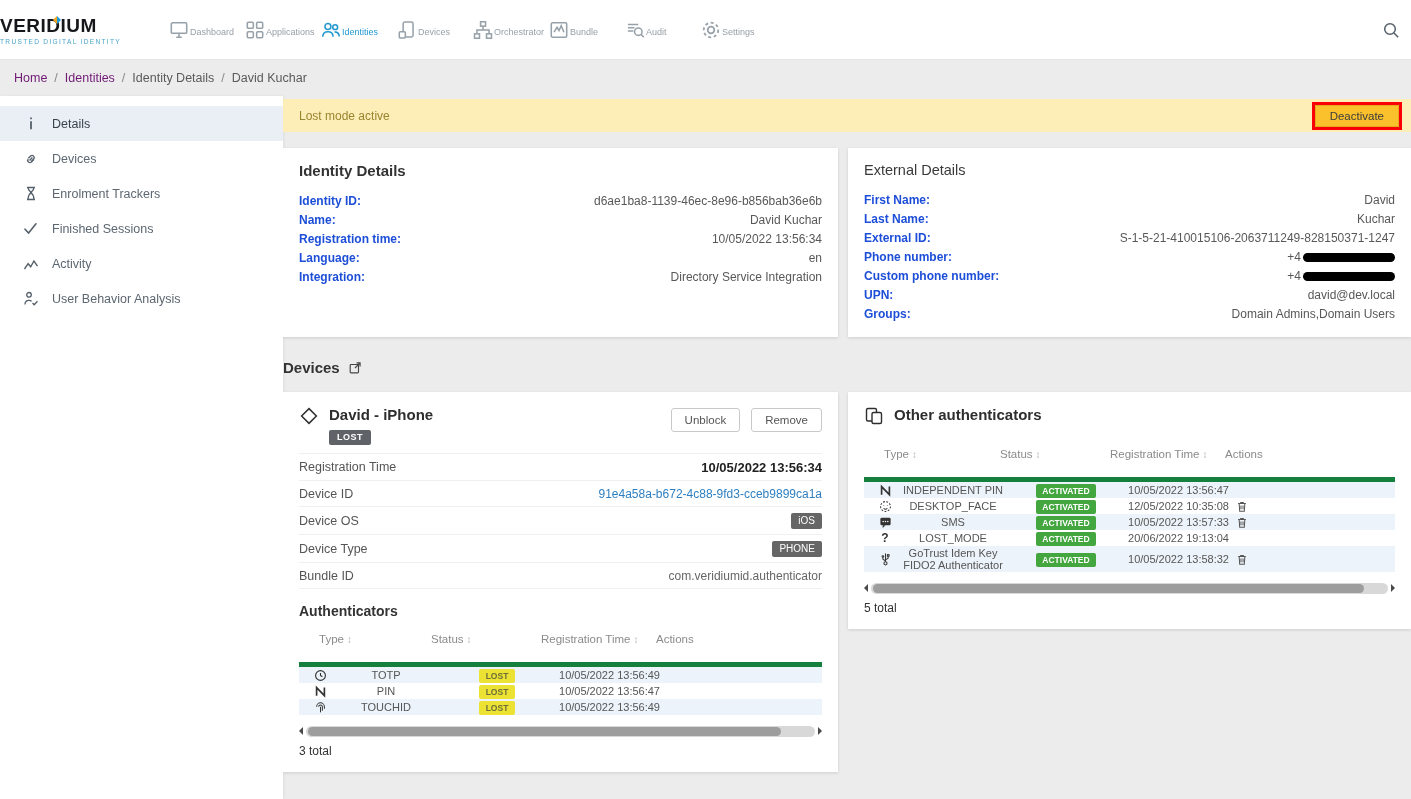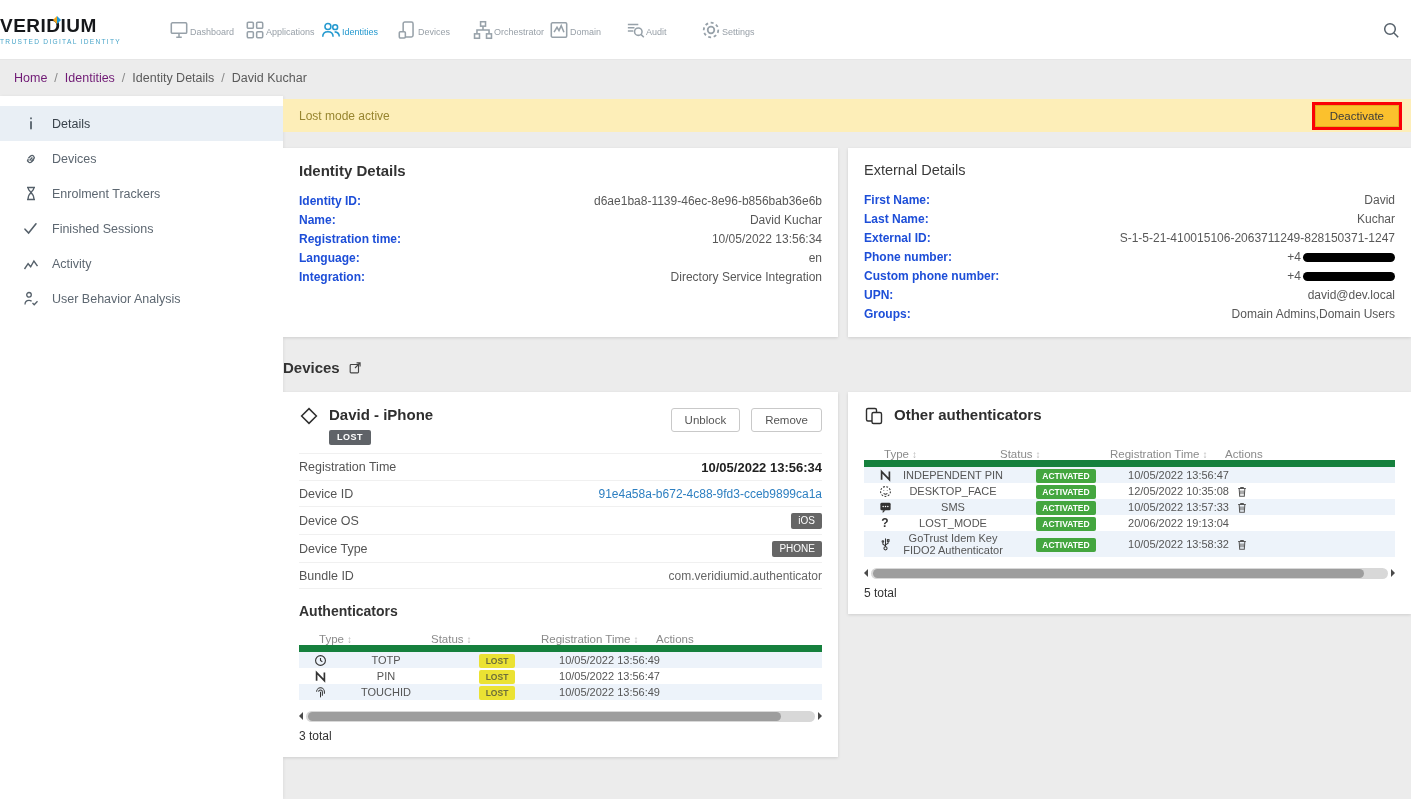--- a/index.html
+++ b/index.html
@@ -61,21 +61,21 @@
   .drow { display:flex; justify-content:space-between; align-items:center; padding:5.5px 0; border-bottom:1px solid #f0f0f0; min-height:26px; }
   .drow.first { border-top:1px solid #f0f0f0; }
   .drow-label { font-size:12.5px; color:#555; }
   .drow-value { font-size:12px; color:#666; }
   .drow-value.bold { font-weight:bold; color:#1f1f1f; font-size:13px; }
   .drow-value.link { color:#2d7fc1; cursor:pointer; }
   .badge-dark { background:#666; color:#fff; font-size:10px; padding:2px 7px 3px; border-radius:2px; }
   .auth-title { font-size:14px; font-weight:bold; color:#333; margin:14px 0 8px; }
 
   
-  .atable-head { display:grid; align-items:center; font-size:11.5px; color:#8b8b8b; padding:6px 0 0; border-bottom:7px solid #15803d; }
+  .atable-head { display:grid; align-items:center; font-size:11.5px; color:#8b8b8b; padding:6px 0 17px; border-bottom:5px solid #15803d; }
   .cols-left { grid-template-columns:20px 112px 110px 115px 1fr; }
   .cols-right { grid-template-columns:20px 116px 110px 115px 1fr; }
   .sort { color:#b5b5b5; font-size:10px; margin-left:3px; }
   .atable-row { display:grid; align-items:center; min-height:16px; font-size:11px; color:#555; padding:1px 11px;text-align:center; }
   .atable-body .atable-row:nth-child(odd) { background:#edf3fa; }
   .type-icon { width:20px; display:flex; justify-content:center; flex:none; }
   .badge-lost { background:#ebe233; color:#6d6d3a; font-size:8.5px; font-weight:bold; padding:2px 7px; border-radius:2px; }
   .badge-act { background:#44a63f; color:#fff; font-size:8.5px; font-weight:bold; padding:2px 6px; border-radius:2px; }
   .qmark { font-size:12px; font-weight:bold; color:#333; }
   .trash-btn { background:none; border:none; cursor:pointer; padding:0; display:flex; }
@@ -143,21 +143,21 @@
             <rect x="13.2" y="13.5" width="4.5" height="4"></rect>
             <path d="M10 6.5v3.5M10 10H4.5v3.5M10 10h5.5v3.5"></path>
           </svg></span>
       <span class="nav-label">Orchestrator</span>
     </div>
     <div class="nav-item">
       <span><svg width="22" height="22" viewBox="0 0 20 20" fill="none" stroke="#97a1a9" stroke-width="1.4">
             <rect x="3" y="3.5" width="14" height="13" rx="1"></rect>
             <path d="M5.5 12l2.7-4.5 1.8 3 2-4.5 2.5 6"></path>
           </svg></span>
-      <span class="nav-label">Domain</span>
+      <span class="nav-label">Bundle</span>
     </div>
     <div class="nav-item">
       <span><svg width="22" height="22" viewBox="0 0 20 20" fill="none" stroke="#97a1a9" stroke-width="1.4">
             <path d="M3.5 5h9.5M3.5 8h6M3.5 11h5"></path>
             <circle cx="13" cy="11.5" r="3.4"></circle>
             <path d="M15.4 14l2.6 2.6"></path>
           </svg></span>
       <span class="nav-label">Audit</span>
     </div>
     <div class="nav-item">

